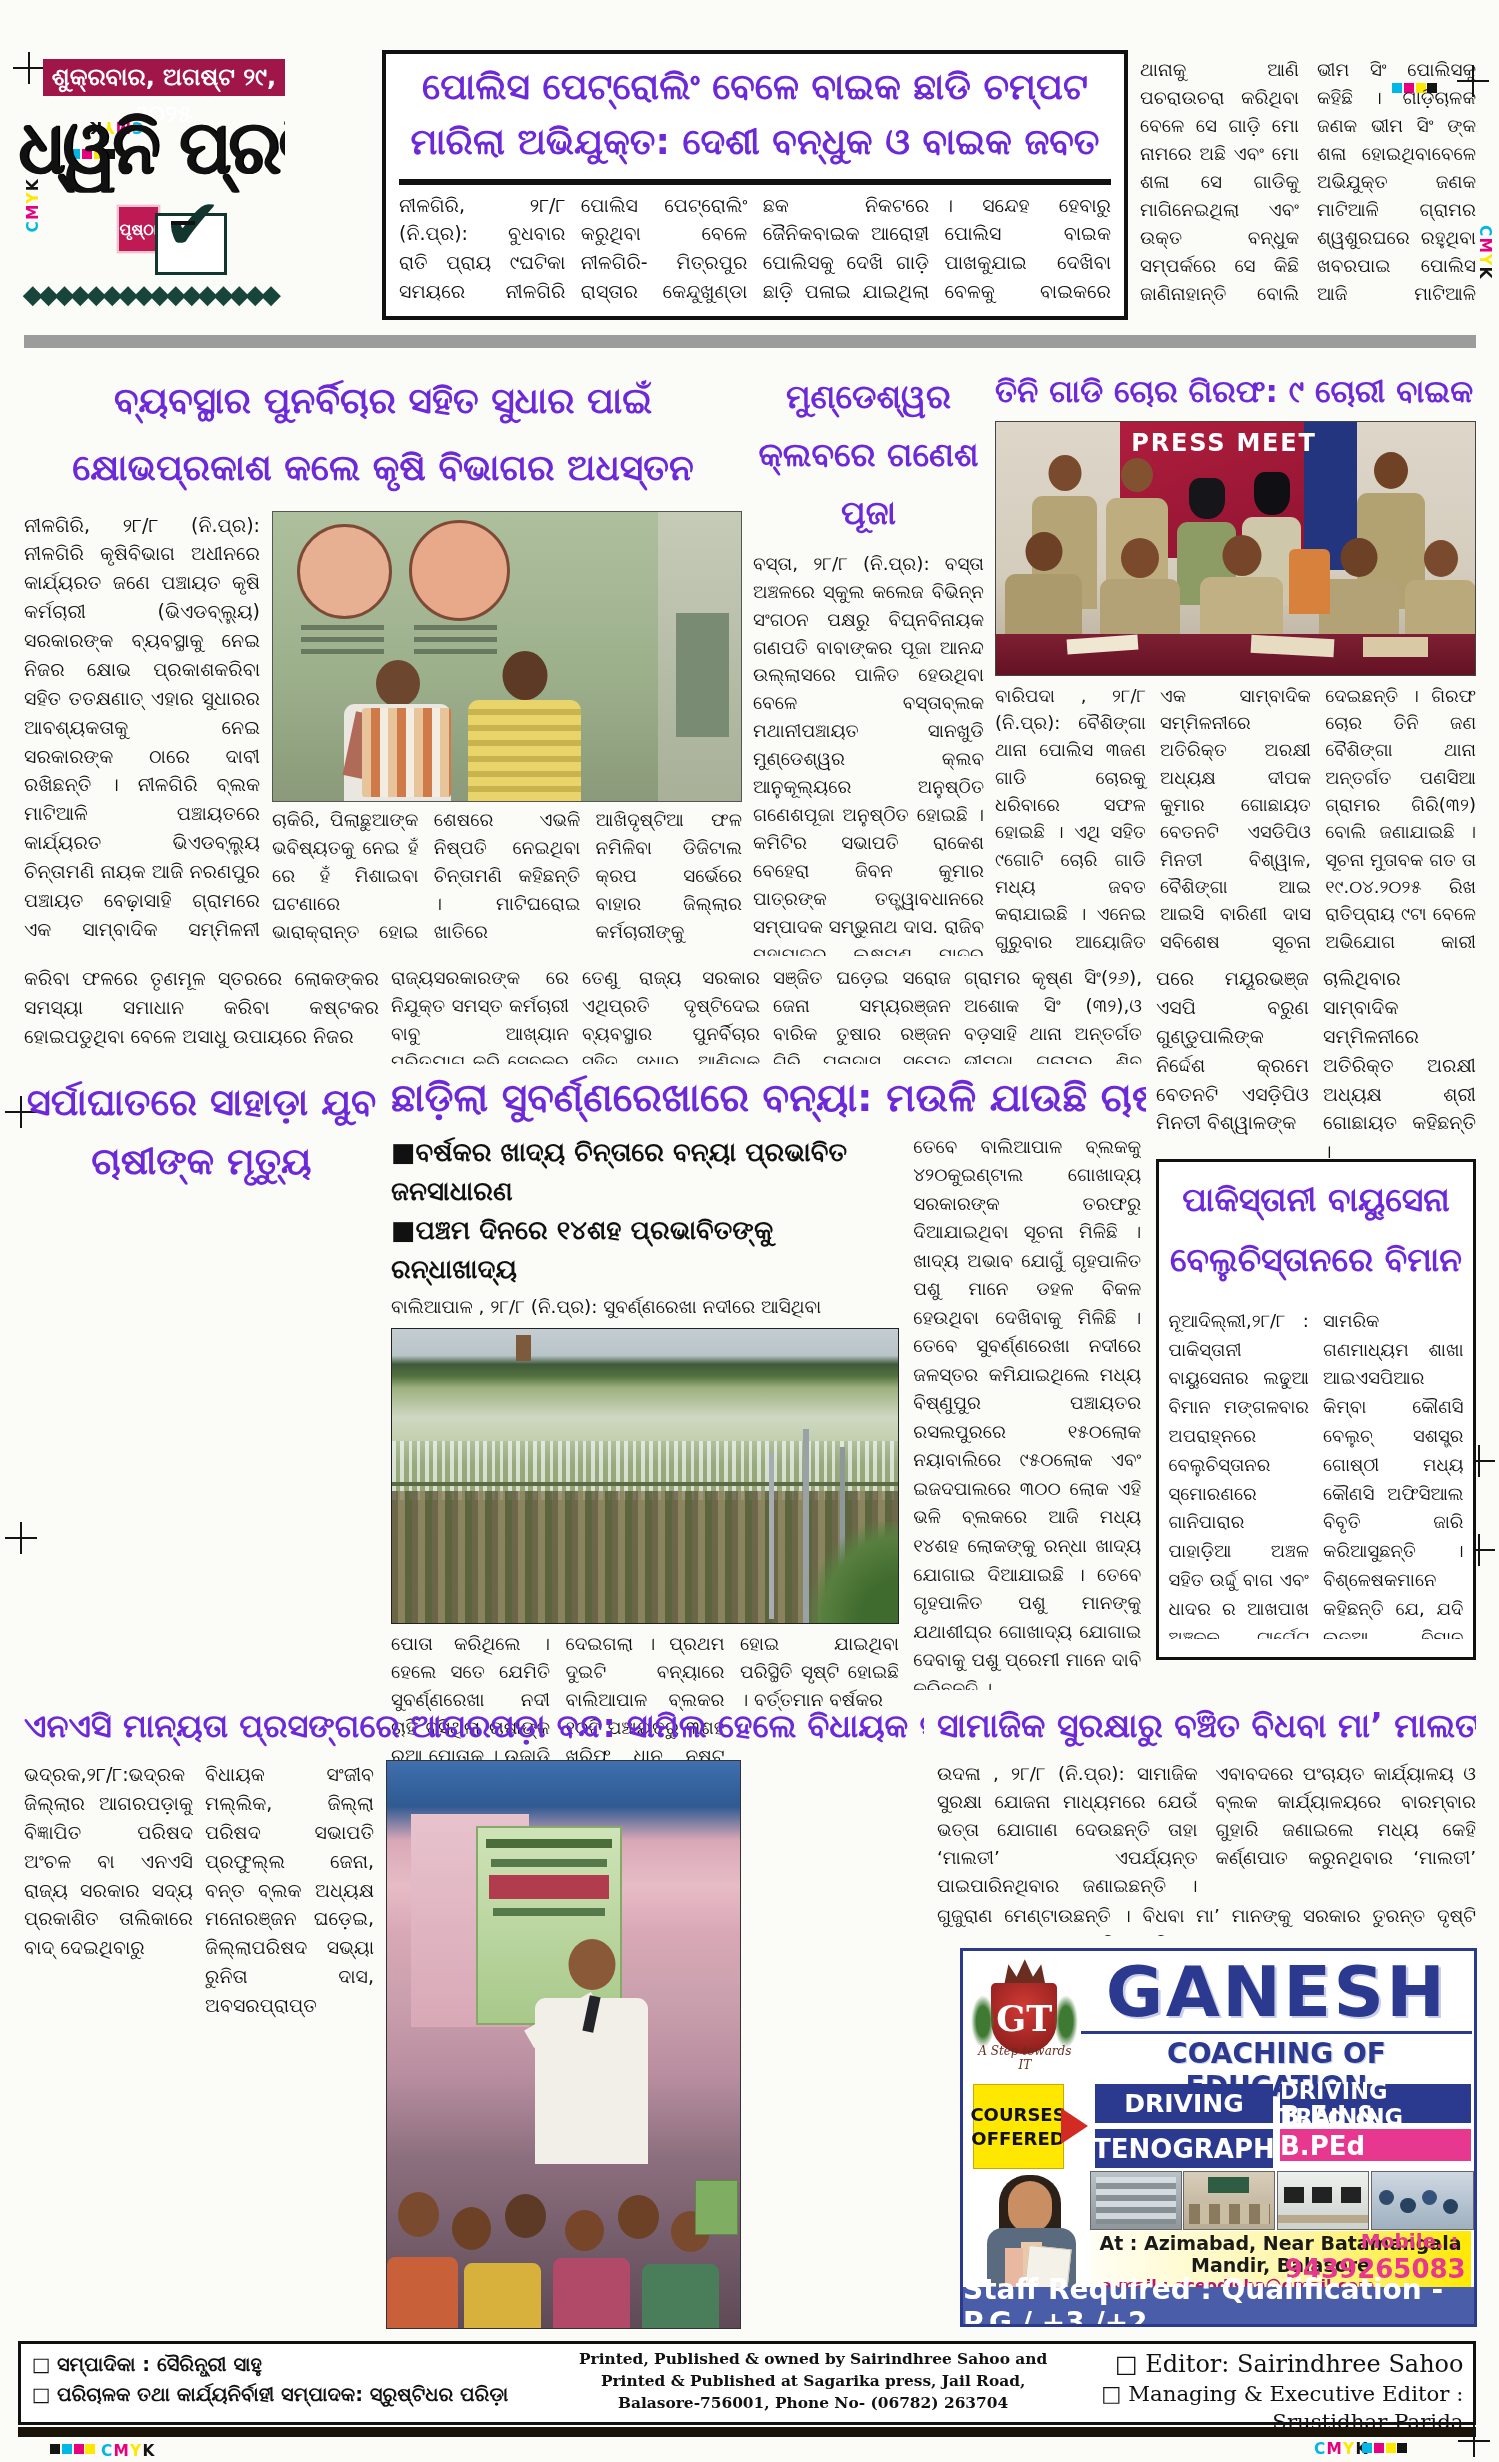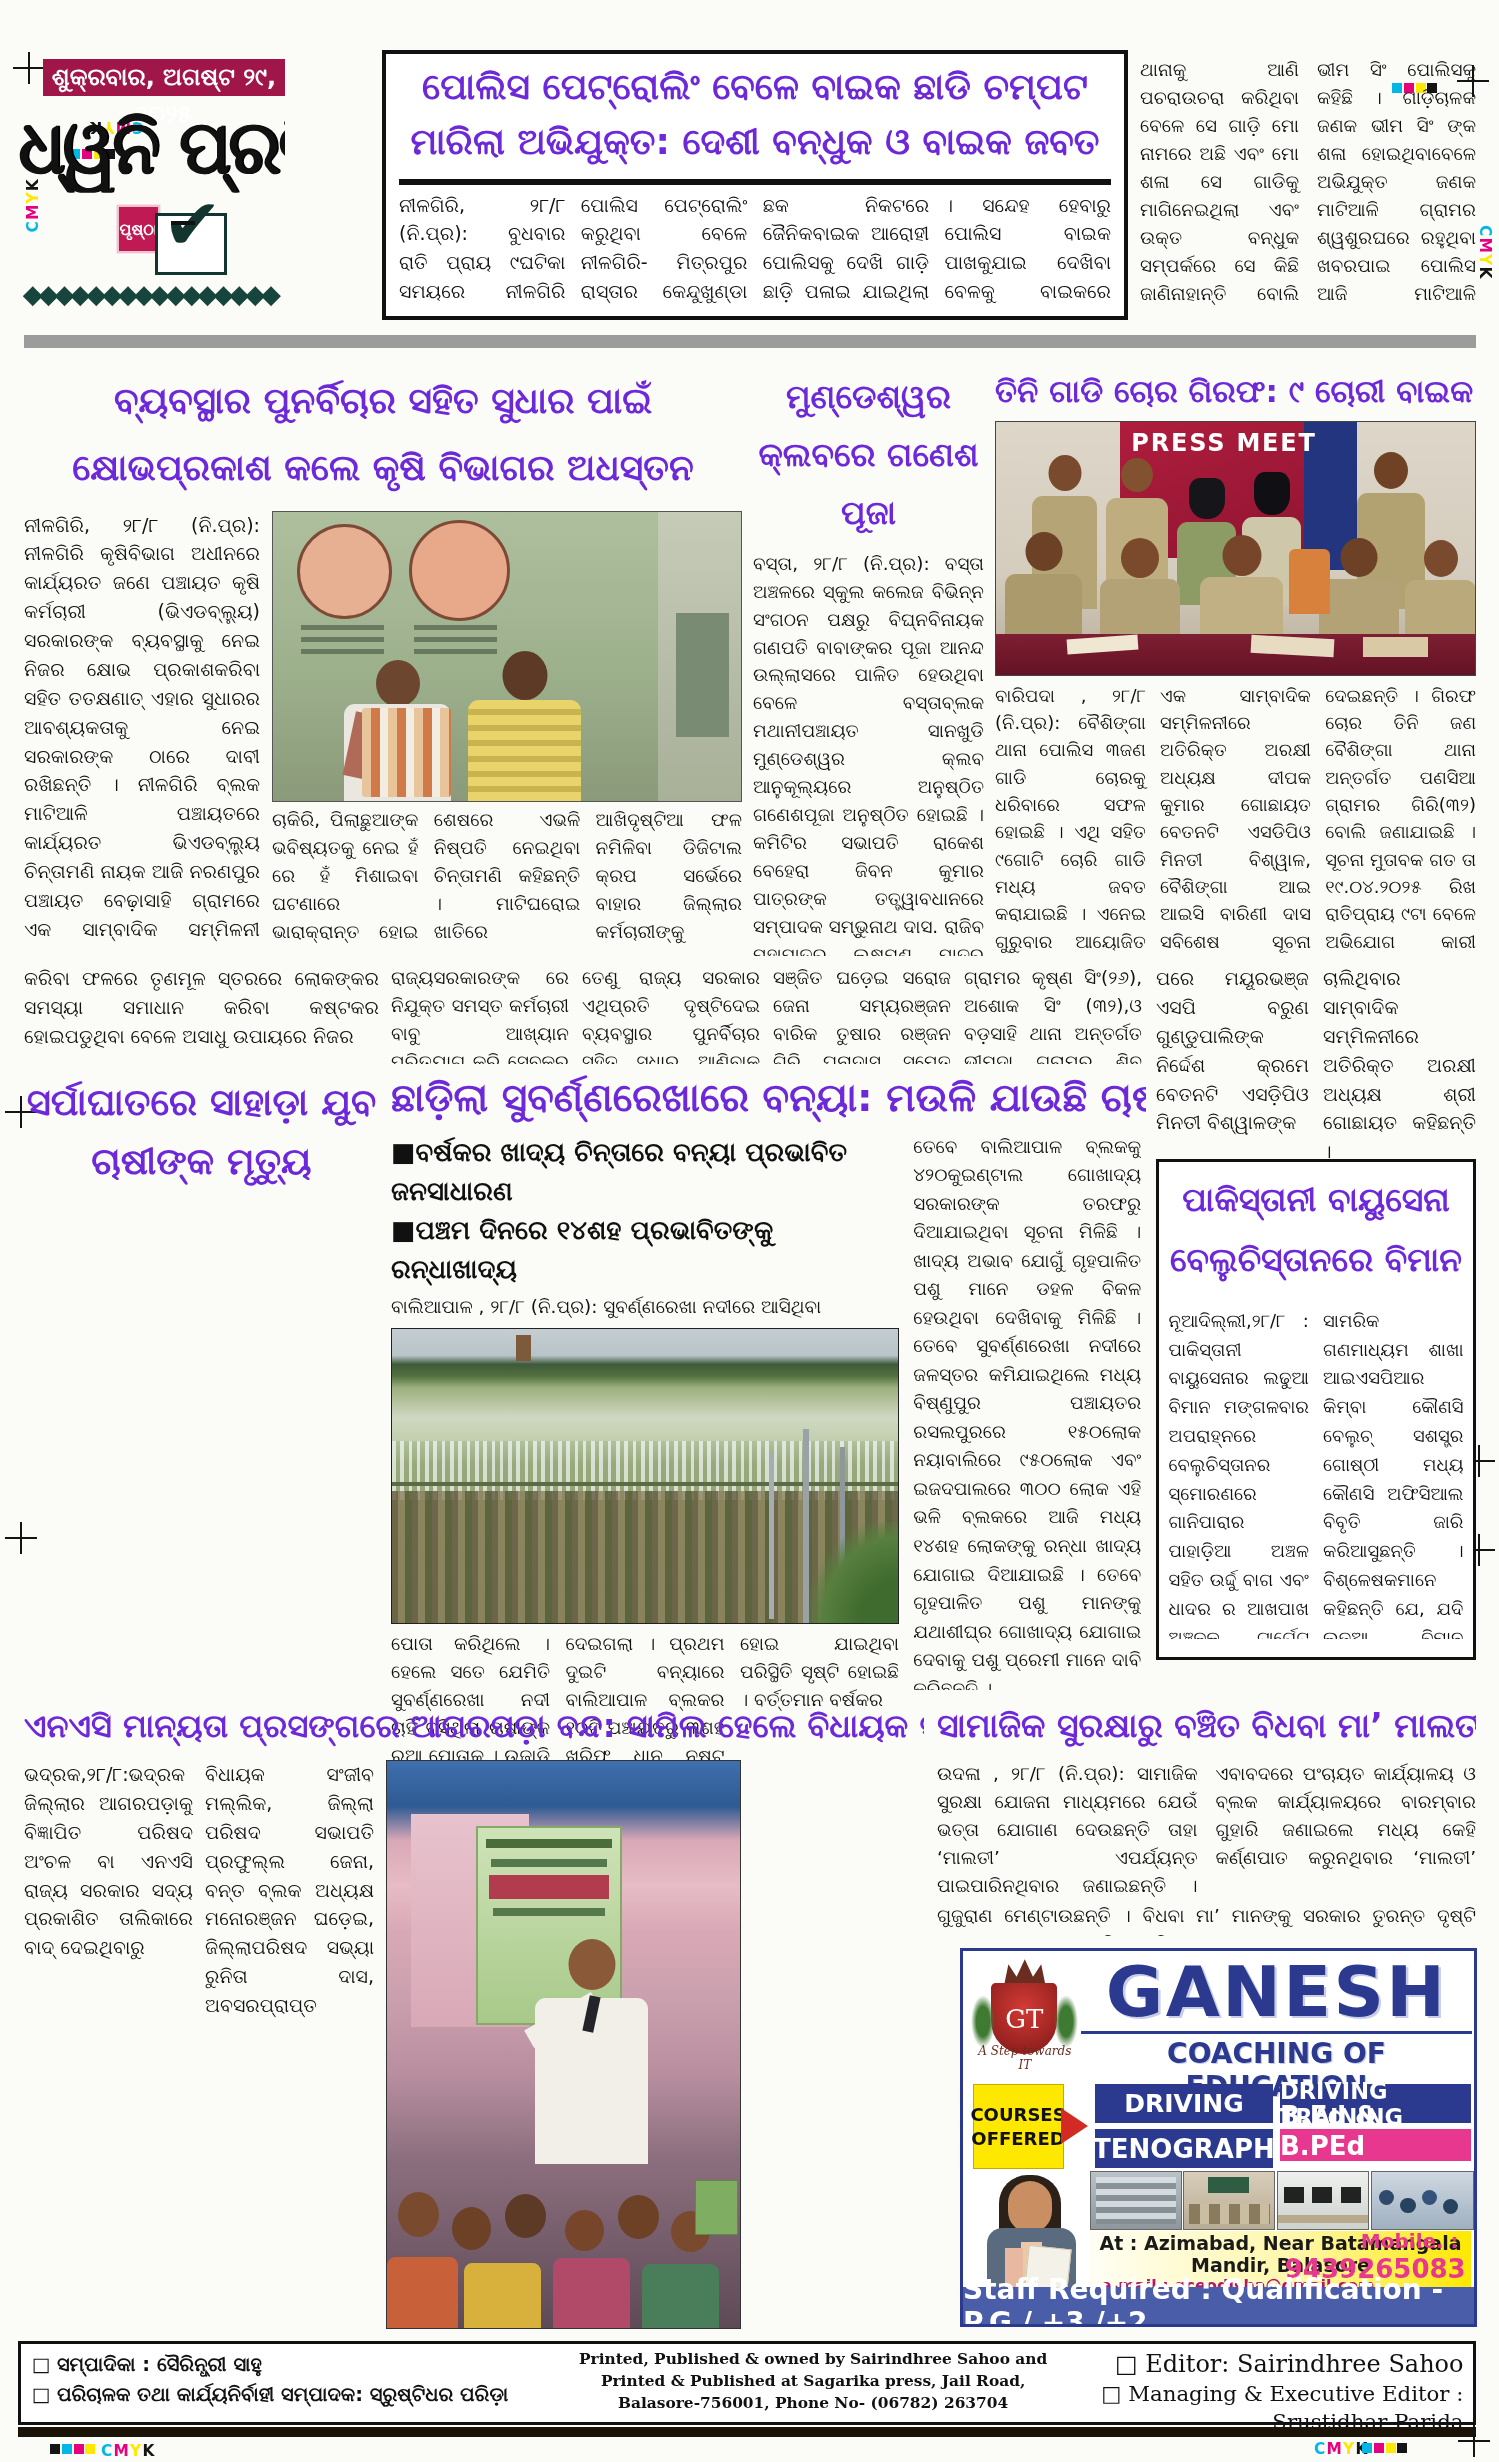--- a/index.html
+++ b/index.html
@@ -241,21 +241,21 @@
 
 <div class="abs" style="left:937px;top:1760px;width:539px;height:178px;">
   <div class="j cols bodytxt" style="column-count:2;column-gap:18px;height:140px;font-size:18.4px;">ଉଦଳା , ୨୮/୮ (ନି.ପ୍ର): ସାମାଜିକ ସୁରକ୍ଷା ଯୋଜନା ମାଧ୍ୟମରେ ଯେଉଁ ଭତ୍ତା ଯୋଗାଣ ଦେଉଛନ୍ତି ତାହା ‘ମାଲତୀ’ ଏପର୍ଯ୍ୟନ୍ତ ପାଇପାରିନଥିବାର ଜଣାଇଛନ୍ତି । ଏବାବଦରେ ପଂଚାୟତ କାର୍ଯ୍ୟାଳୟ ଓ ବ୍ଲକ କାର୍ଯ୍ୟାଳୟରେ ବାରମ୍ବାର ଗୁହାରି ଜଣାଇଲେ ମଧ୍ୟ କେହି କର୍ଣ୍ଣପାତ କରୁନଥିବାର ‘ମାଲତୀ’ ଅଭିଯୋଗ କରିଛନ୍ତି । ବିଭାଗୀୟ କତୃପକ୍ଷ</div>
   <div class="j bodytxt" style="height:34px;margin-top:2.4px;font-size:18.4px;">ଗୁଜୁରାଣ ମେଣ୍ଟାଉଛନ୍ତି । ବିଧବା ମା’ ମାନଙ୍କୁ ସରକାର ତୁରନ୍ତ ଦୃଷ୍ଟି ଦେବାକୁ ସାଧାରଣରେ ଦାବି ହେଉଛି ।</div>
 </div>
 
 <div class="abs" style="left:960px;top:1948px;width:517px;height:379px;border:3px solid #2b3a8f;box-sizing:border-box;background:#fff;overflow:hidden;">
   <div style="position:absolute;left:8.3px;top:8.3px;width:107px;height:113px;">
     <div style="position:absolute;left:33px;top:0;width:41px;height:25px;background:#6b2d20;clip-path:polygon(0 100%,10% 20%,30% 70%,50% 0,70% 70%,90% 20%,100% 100%);"></div>
     <div style="position:absolute;left:20px;top:24px;width:66px;height:71px;background:radial-gradient(circle at 50% 35%,#d33a35,#8f1f1d 80%);border-radius:4.7px 4.7px 33px 33px;display:flex;align-items:center;justify-content:center;">
-      <span style="color:#fff;font-size:26px;font-weight:normal;font-family:'DejaVu Serif',serif;">GT</span>
+      <span style="color:#fff;font-size:35px;font-weight:bold;font-family:'DejaVu Serif',serif;">GT</span>
     </div>
     <div style="position:absolute;left:0;top:36px;width:24px;height:53px;background:radial-gradient(ellipse,#3f7a33 40%,transparent 70%);"></div>
     <div style="position:absolute;right:0;top:36px;width:24px;height:53px;background:radial-gradient(ellipse,#3f7a33 40%,transparent 70%);"></div>
     <div style="position:absolute;left:0;bottom:0;width:100%;text-align:center;font-style:italic;font-size:12px;color:#6b2d20;font-family:'DejaVu Serif',serif;">A Step towards IT</div>
   </div>
   <div style="position:absolute;left:118px;top:2.4px;width:391px;text-align:center;font-size:70px;font-weight:900;color:#2b3a8f;letter-spacing:2.4px;text-shadow:2.4px 2.4px 0 #c9cde8;border-bottom:3.6px solid #2b3a8f;height:78px;line-height:78px;">GANESH</div>
   <div style="position:absolute;left:118px;top:86px;width:391px;text-align:center;font-size:28px;font-weight:900;color:#2b3a8f;text-shadow:1.2px 1.2px 0 #c9cde8;">COACHING OF EDUCATION</div>
 
   <div style="position:absolute;left:9.5px;top:133px;width:89px;height:83px;background:#ffe800;border:1.8px solid #caa800;display:flex;align-items:center;justify-content:center;text-align:center;">
     <span style="font-size:18px;font-weight:900;line-height:1.3;">COURSES OFFERED</span>

